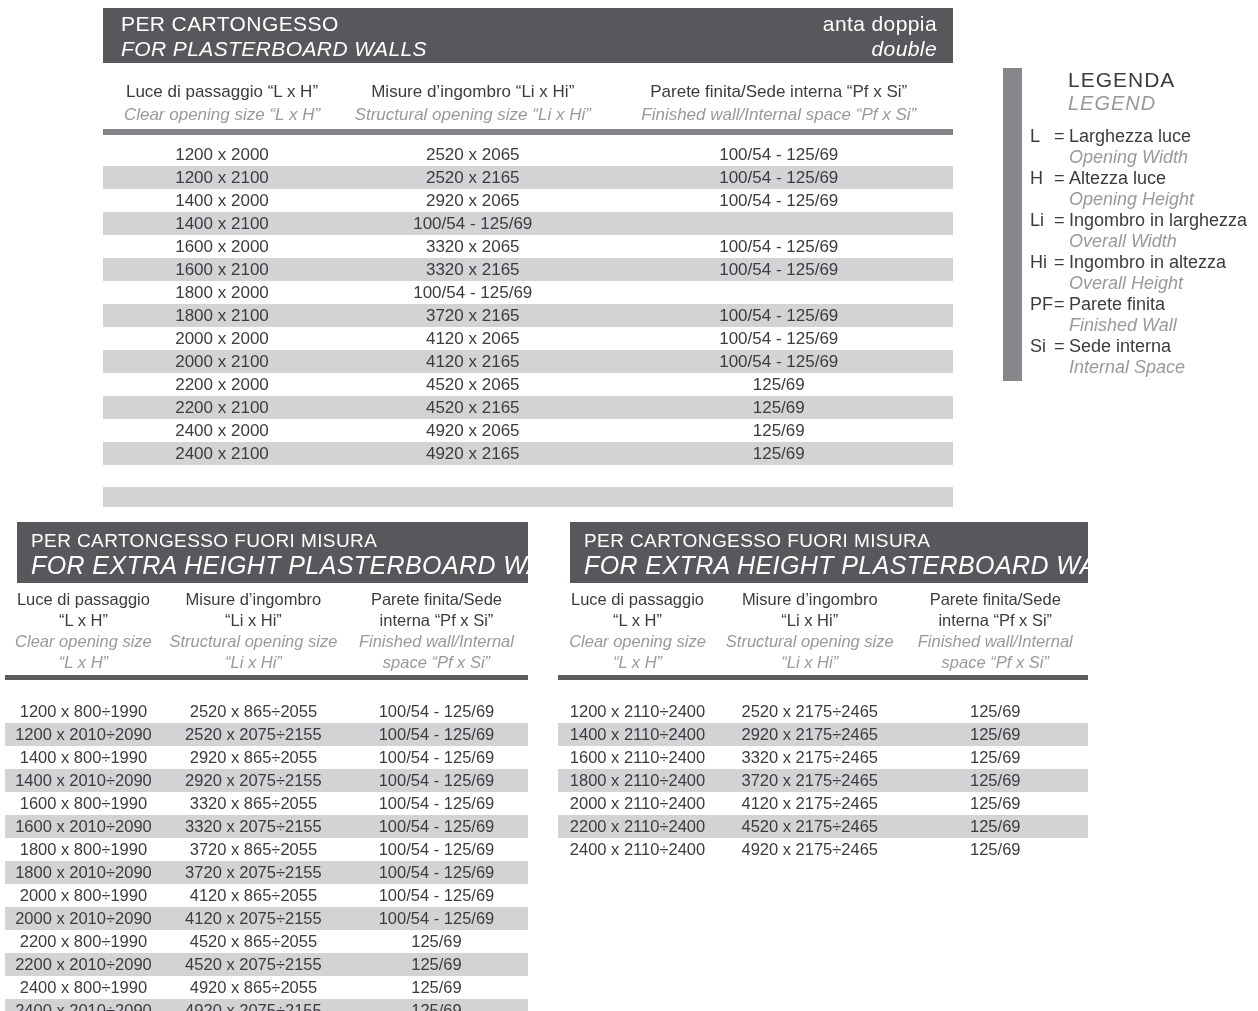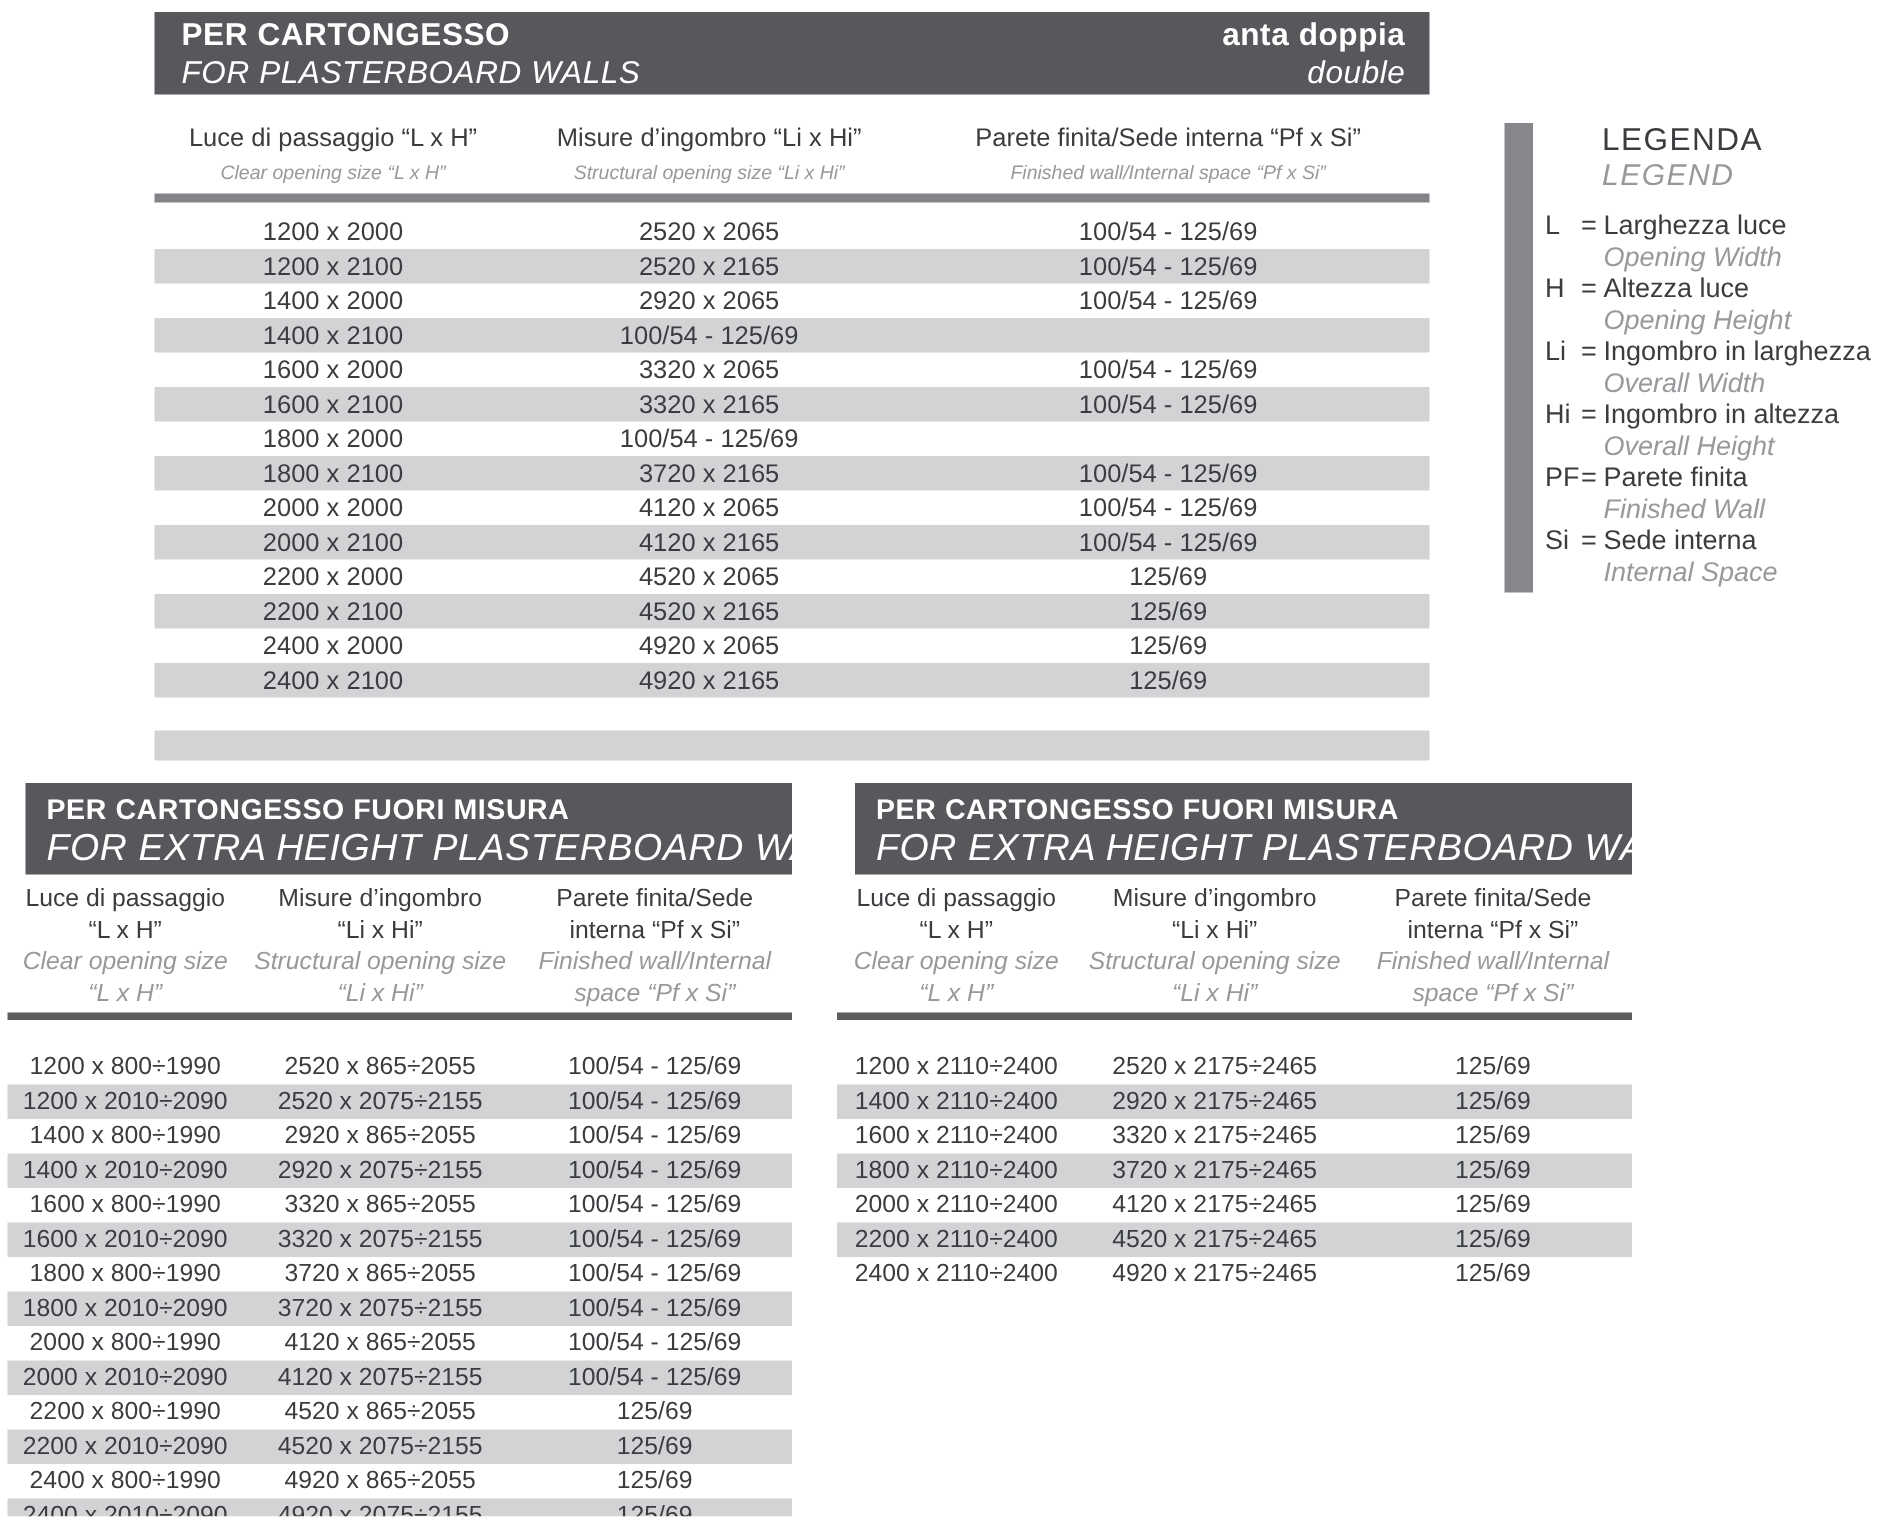--- a/index.html
+++ b/index.html
@@ -12,21 +12,21 @@
   }
 
   
   .tblock { position:absolute; }
   .bar {
     background:var(--bar, #56585b); color:#ffffff;
     display:flex; justify-content:space-between; align-items:center;
   }
   .bar-left  { text-align:left; white-space:nowrap; }
   .bar-right { text-align:right; white-space:nowrap; }
-  .bar-title { font-weight:700; letter-spacing:.4px; }
+  .bar-title { font-weight:400; letter-spacing:.4px; }
   .bar-sub   { font-style:italic; letter-spacing:.4px; }
 
   .grid3 { display:grid; width:100%; }
   .t-top    .grid3 { grid-template-columns:28% 31% 41%; }
   .t-bottom .grid3 { grid-template-columns:30% 35% 35%; }
 
   .col { text-align:center; }
   .col-it { color:var(--text-dark, #3a3c3f); }
   .col-en { color:var(--text-gray, #98999c); font-style:italic; }
 
@@ -36,21 +36,21 @@
   .rows .trow:nth-child(even) { background:var(--stripe, #d2d3d4); }
   .cell { overflow:hidden; white-space:nowrap; }
 
   
   .t-top { left:103px; top:8px; width:850px; }
   .t-top .bar { height:55px; padding:0 16px 0 18px; }
   .t-top .bar-title { font-size:21px; line-height:25px; }
   .t-top .bar-sub   { font-size:21px; line-height:25px; }
   .t-top .cols { margin-top:17px; }
   .t-top .col-it { font-size:17px; line-height:23px; }
-  .t-top .col-en { font-size:13px; line-height:23px;font-style:italic; }
+  .t-top .col-en { font-size:17px; line-height:23px;font-style:italic; }
   .t-top .rule { height:6px; margin-top:3px; background:var(--rule-top, #828487); }
   .t-top .rows { margin-top:8px; }
   .t-top .trow { height:23px; line-height:23px; font-size:17px; }
   .t-top .tail-gap { height:22px; }
   .t-top .tail-bar { height:20px; background:var(--stripe, #d2d3d4); }
 
   
   .t-bl { left:5px;   top:522px; width:523px; }
   .t-br { left:558px; top:522px; width:530px; }
   .t-bottom .bar { height:61px; padding:0 12px 0 14px;margin-left:12px; }
@@ -58,21 +58,21 @@
   .t-bottom .bar-sub   { font-size:25px; line-height:24px; }
   .t-bottom .cols { margin-top:6px; }
   .t-bottom .col-it { font-size:16.5px; line-height:21px; }
   .t-bottom .col-en { font-size:16.5px; line-height:21px; }
   .t-bottom .rule { height:5px; margin-top:2px; background:var(--rule-bottom, #5c5e61); }
   .t-bottom .rows { margin-top:20px; }
   .t-bottom .trow { height:23px; line-height:23px; font-size:16.5px; }
   .tail-sliver { height:4px; margin-top:2px; background:var(--stripe, #d2d3d4); }
 
   
-  .legend { position:absolute; left:1003px; top:82px; display:flex; }
+  .legend { position:absolute; left:1003px; top:68px; display:flex; }
   .legend-bar { width:19px; height:313px; background:var(--legend-bar, #85878a); flex:none; }
   .legend-body { margin-left:8px; }
   .legend-title    { margin-left:38px; font-size:21px; line-height:24px; letter-spacing:1px; color:var(--text-dark, #3a3c3f); }
   .legend-title-en { margin-left:38px; font-size:20px; line-height:22px; letter-spacing:1px; font-style:italic; color:var(--text-gray, #98999c); }
   .legend-items { margin-top:12px; }
   .legend-l1 { display:flex; font-size:18px; line-height:21px; color:var(--text-dark, #3a3c3f); }
   .legend-sym { width:24px; flex:none; }
   .legend-eq  { width:15px; flex:none; }
   .legend-en  { margin-left:39px; font-size:18px; line-height:21px; font-style:italic; color:var(--text-gray, #98999c); }
 </style>

